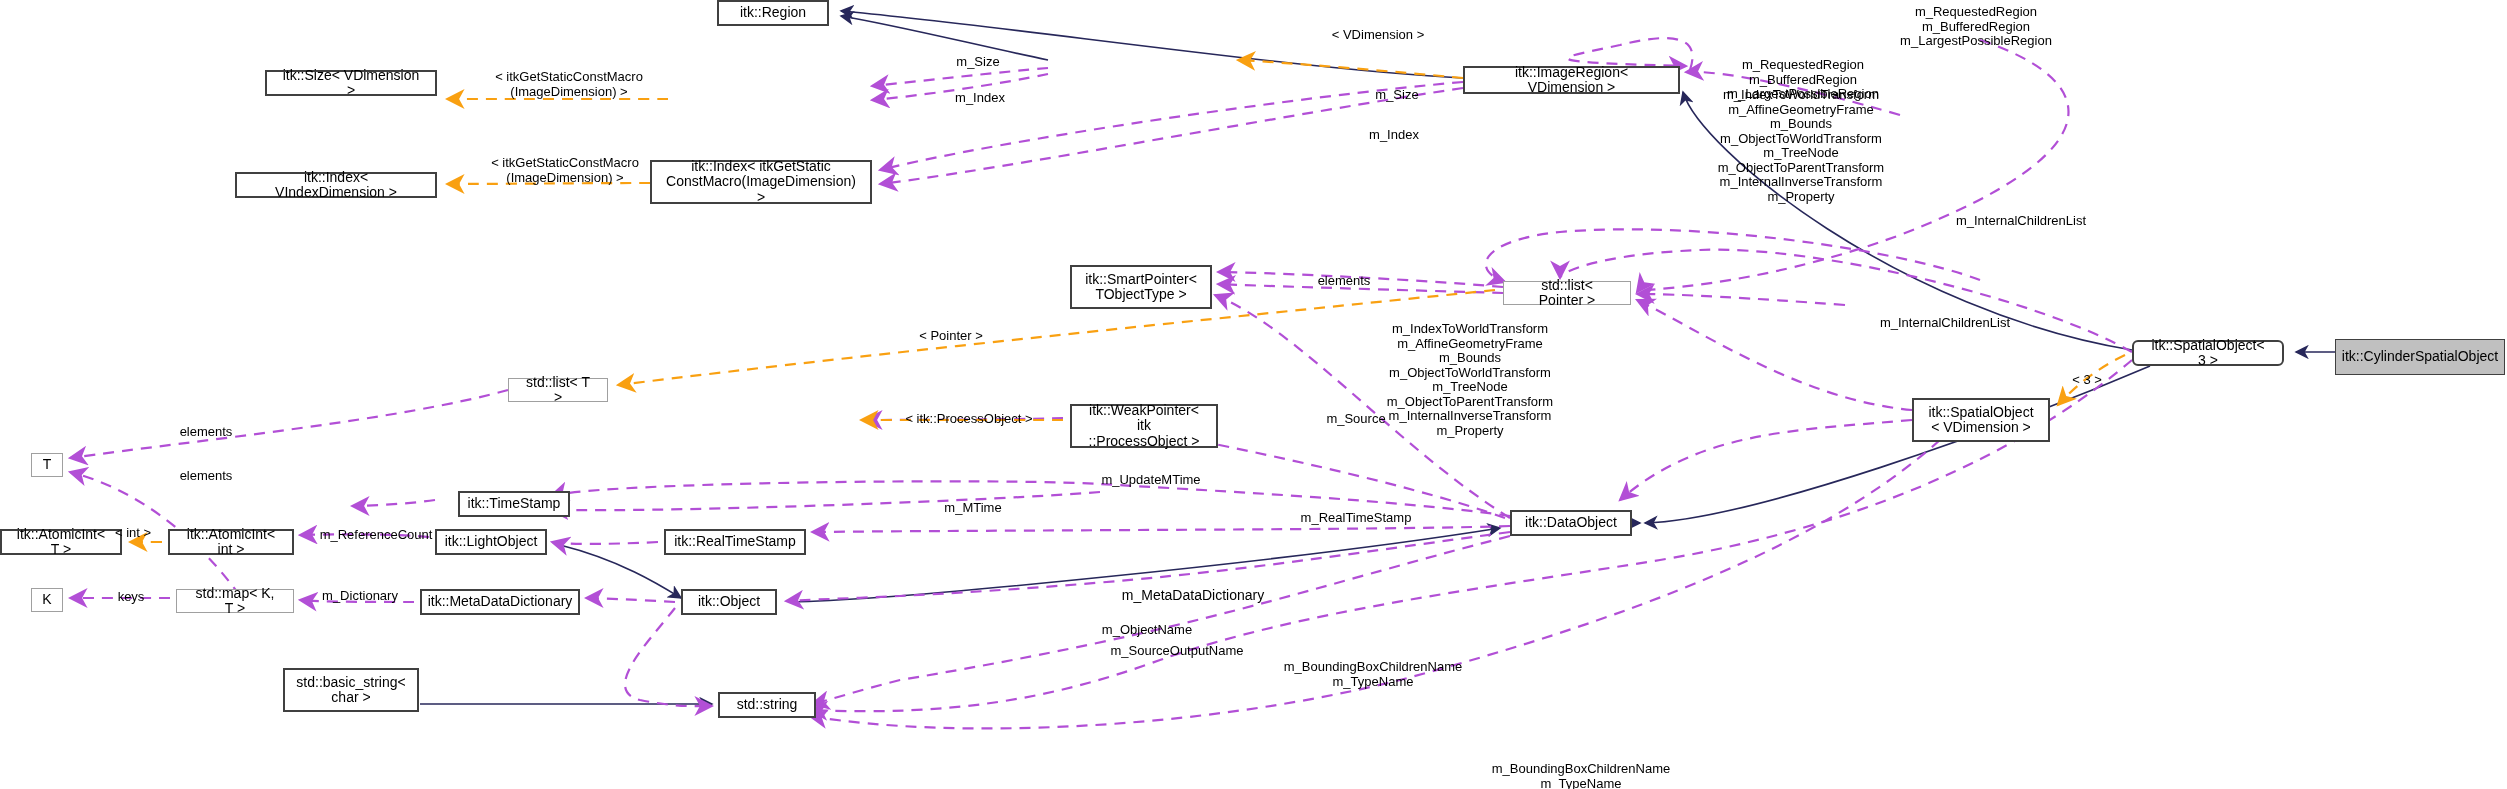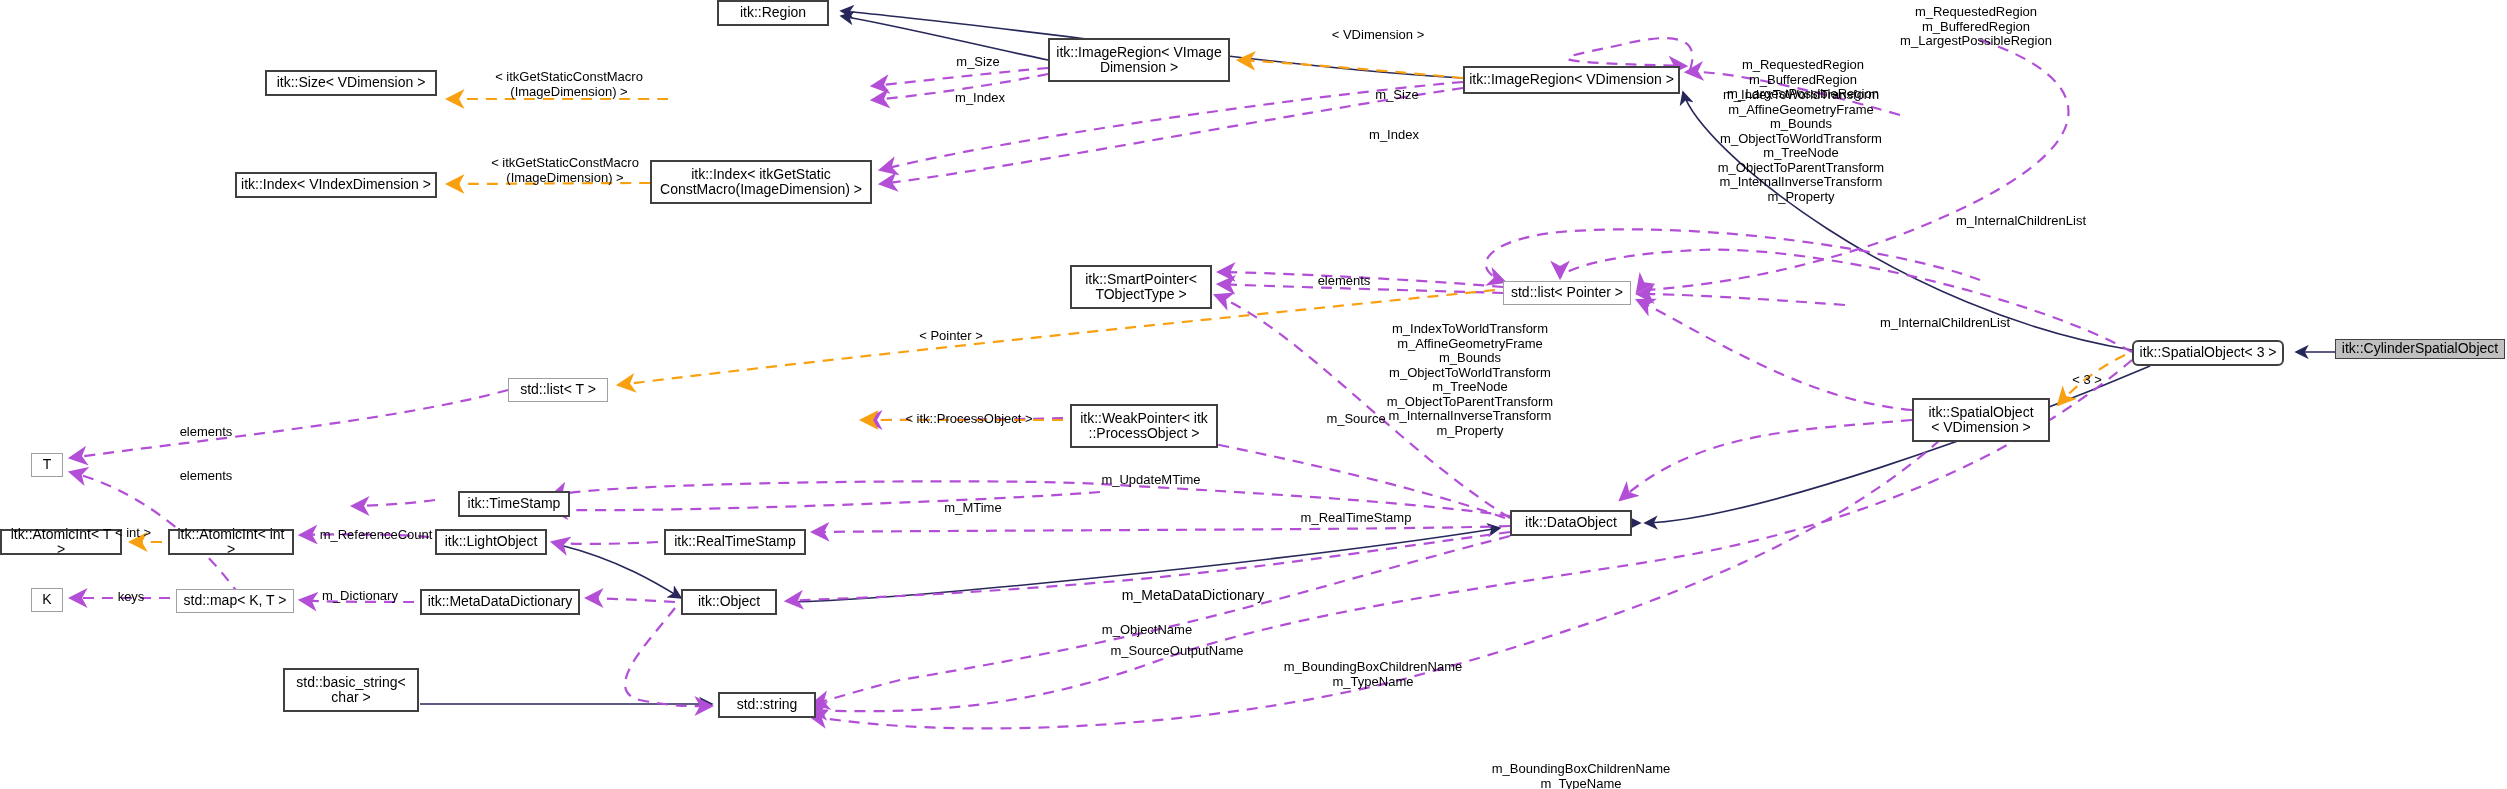--- a/index.html
+++ b/index.html
@@ -1,20 +1,20 @@
 <!DOCTYPE html>
 <html><head>
 <meta charset="utf-8">
 <style>
   html,body{margin:0;padding:0;background:#ffffff;}
   body{font-family:"Liberation Sans",sans-serif;}
   #diagram-root{position:relative;width:2507px;height:789px;background:#fff;overflow:hidden;}
   svg.graph{position:absolute;top:0;left:0;width:2507px;height:789px;}
   .nodebox{position:absolute;box-sizing:border-box;display:flex;align-items:center;justify-content:center;text-align:center;
-           background:#ffffff;color:#000000;line-height:1.08;padding:1px 3px;}
+           background:#ffffff;color:#000000;line-height:1.08;padding:1px 15px;}
   .nb-thick{border:2px solid #404040;}
   .nb-grey{border:1px solid #a0a0a0;background:#ffffff;}
   .nb-filled{border:1px solid #404040;background:#c0c0c0;font-weight:normal;}
   .edge-label{position:absolute;color:#000;text-align:center;line-height:1.12;white-space:pre;}
   .nodebox span{display:block;}
 </style>
 </head>
 <body>
 
 <div id="diagram-root">
@@ -101,23 +101,20 @@
 
 
   <div class="nodebox nb-thick" style="left:235px;top:172px;width:202px;height:26px;font-size:14px;">
       <span>itk::Index&lt; VIndexDimension &gt;</span>
     </div>
 
   <div class="nodebox nb-thick" style="left:650px;top:160px;width:222px;height:44px;font-size:14px;">
       <span>itk::Index&lt; itkGetStatic<br>ConstMacro(ImageDimension) &gt;</span>
     </div>
 
-  <div class="nodebox nb-thick" style="left:1048px;top:38px;width:182px;height:44px;font-size:14px;">
-      <span>itk::ImageRegion&lt; VImage<br>Dimension &gt;</span>
-    </div>
 
   <div class="nodebox nb-thick" style="left:1463px;top:66px;width:217px;height:28px;font-size:14px;">
       <span>itk::ImageRegion&lt; VDimension &gt;</span>
     </div>
 
   <div class="nodebox nb-thick" style="left:1070px;top:265px;width:142px;height:44px;font-size:14px;">
       <span>itk::SmartPointer&lt;<br>TObjectType &gt;</span>
     </div>
 
   <div class="nodebox nb-grey" style="left:1503px;top:281px;width:128px;height:24px;font-size:14px;">
@@ -134,21 +131,21 @@
     </div>
 
   <div class="nodebox nb-thick" style="left:1912px;top:398px;width:138px;height:44px;font-size:14px;">
       <span>itk::SpatialObject<br>&lt; VDimension &gt;</span>
     </div>
 
   <div class="nodebox nb-thick" style="left:2132px;top:340px;width:152px;height:26px;font-size:14px;border-radius:6px;">
       <span>itk::SpatialObject&lt; 3 &gt;</span>
     </div>
 
-  <div class="nodebox nb-filled" style="left:2335px;top:339px;width:170px;height:20px;font-size:14px;">
+  <div class="nodebox nb-filled" style="left:2335px;top:339px;width:170px;height:36px;font-size:14px;">
       <span>itk::CylinderSpatialObject</span>
     </div>
 
   <div class="nodebox nb-grey" style="left:31px;top:453px;width:32px;height:24px;font-size:14px;">
       <span>T</span>
     </div>
 
   <div class="nodebox nb-grey" style="left:31px;top:588px;width:32px;height:24px;font-size:14px;">
       <span>K</span>
     </div>

